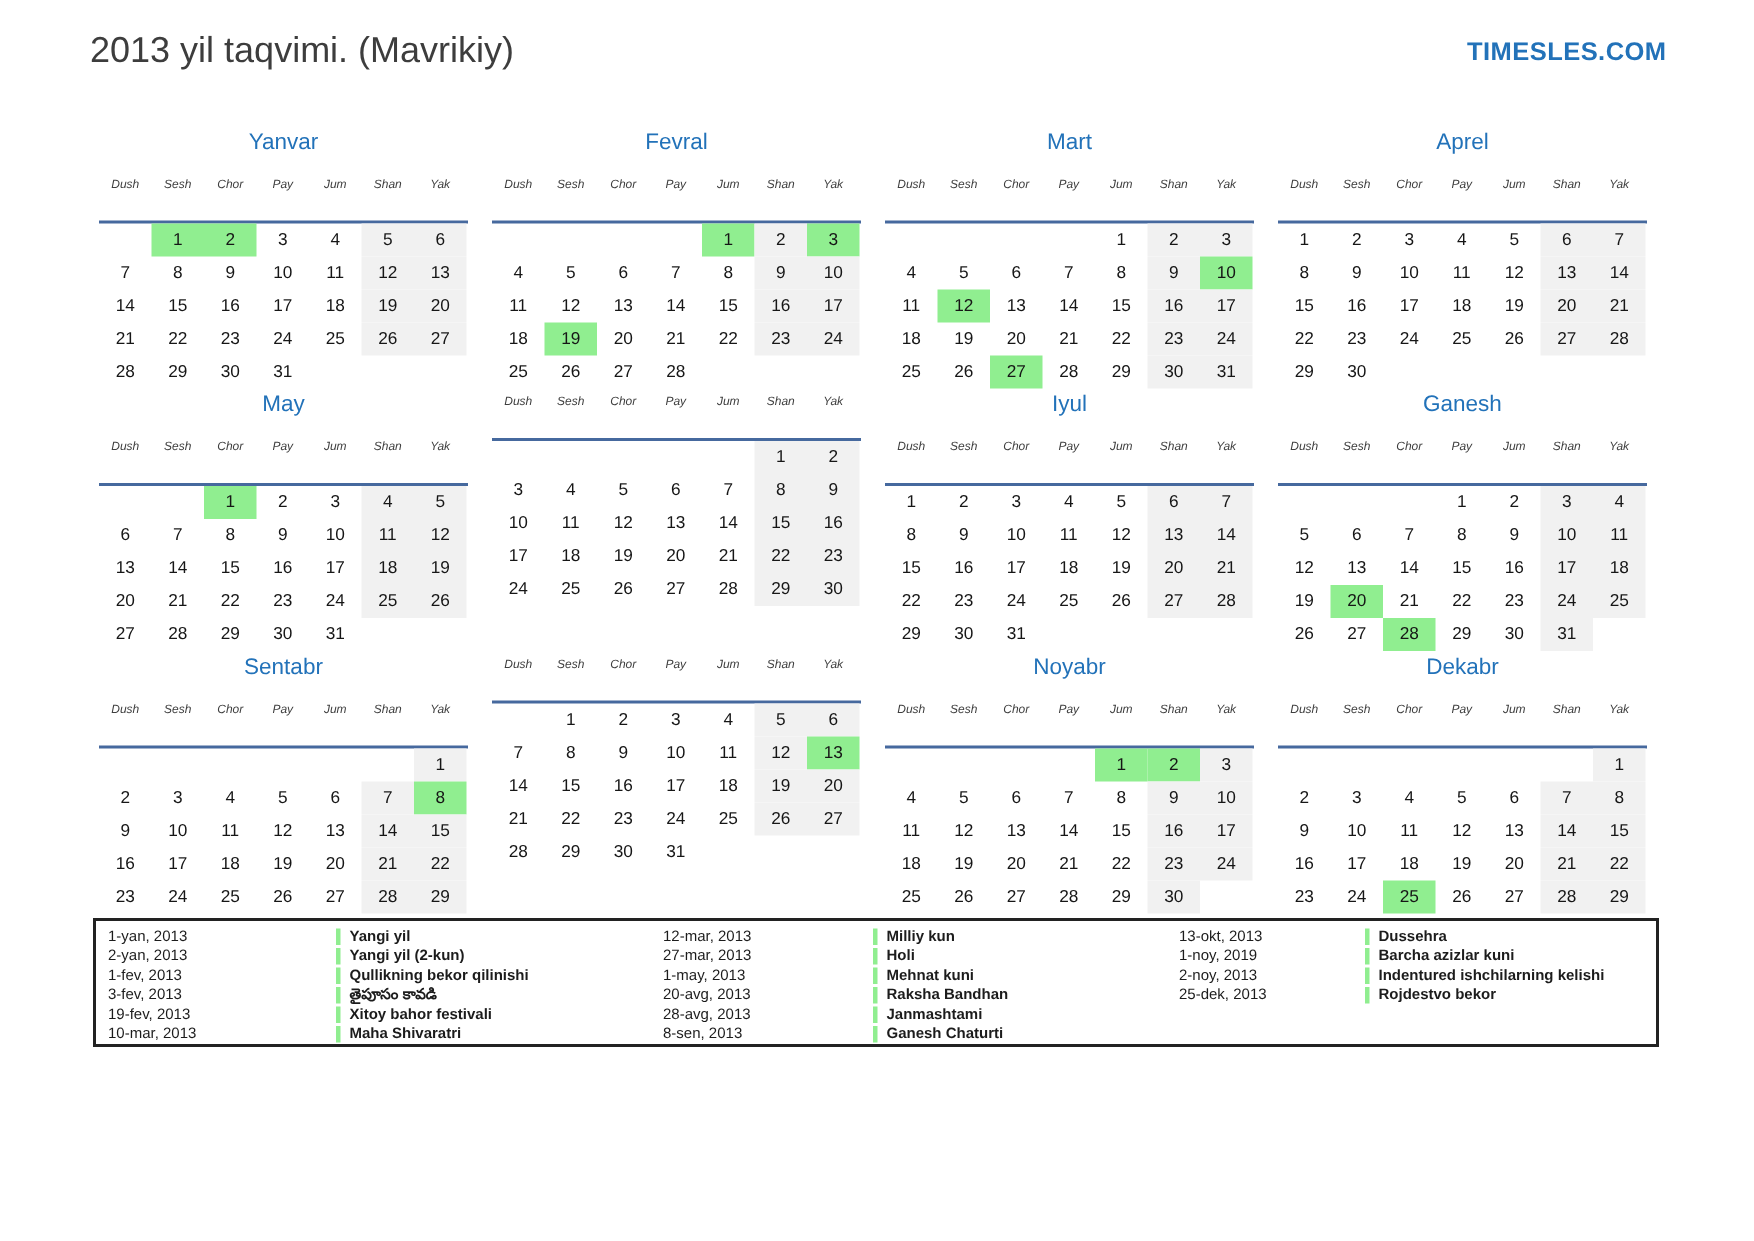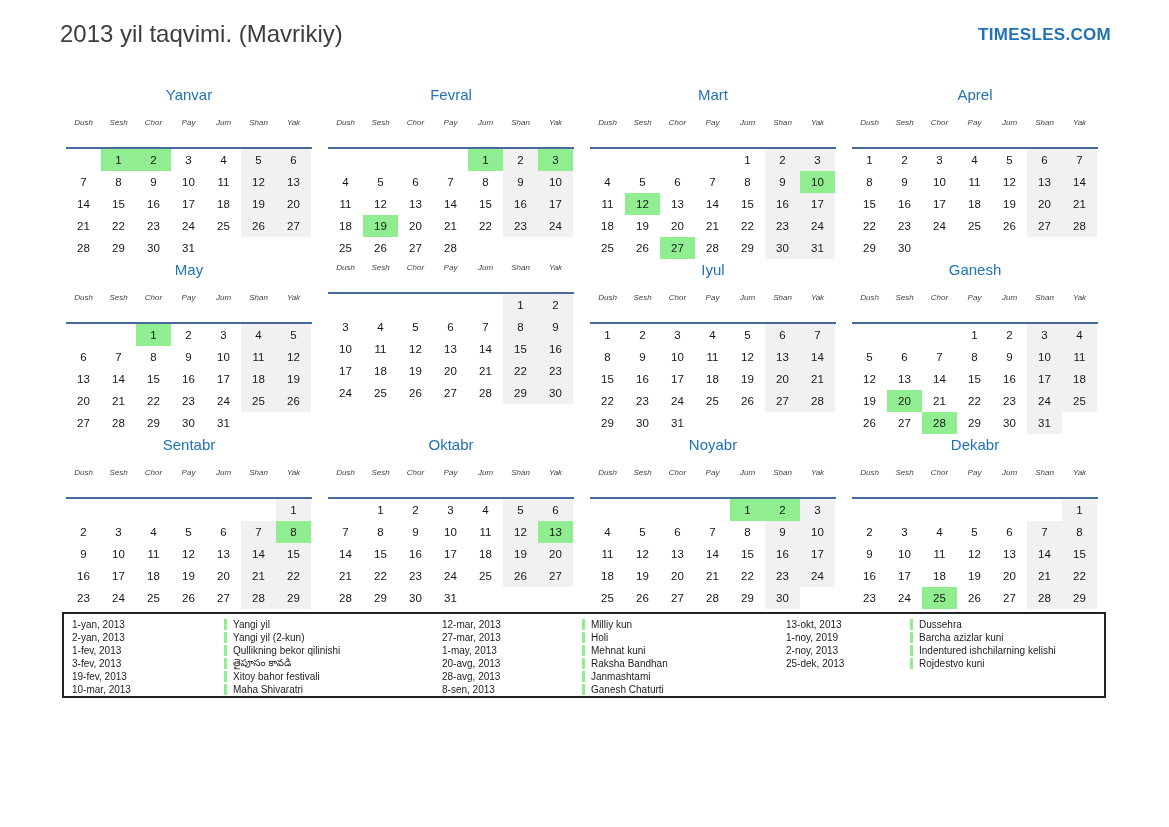--- a/index.html
+++ b/index.html
@@ -69,21 +69,21 @@
   .leg-col { position: absolute; top: 4px; display: flex; flex-direction: column; }
   .leg-col1 { left: 8px; }
   .leg-col2 { left: 378px; }
   .leg-col3 { left: 690px; margin-left: 32px; }
   .leg-row { display: flex; align-items: center; height: 13px; font-size: 10px; }
   .leg-date { flex: 0 0 auto; color: var(--text-dark); }
   .leg-col1 .leg-date { width: 152px; }
   .leg-col2 .leg-date { width: 140px; }
   .leg-col3 .leg-date { width: 124px; }
   .leg-bar { width: 3px; height: 11px; background: var(--holiday-green); margin-right: 6px; flex: 0 0 auto; }
-  .leg-name { color: var(--text-dark); white-space: nowrap; }
+  .leg-name { color: var(--text-dark); white-space: nowrap; font-weight: bold; }
 </style>
 </head>
 <body>
 
 <div class="page-title">2013 yil taqvimi. (Mavrikiy)</div>
 <a class="site-link">TIMESLES.COM</a>
 
 <div class="months-grid">
     <div class="month">
       <div class="month-title">Yanvar</div>
@@ -526,21 +526,20 @@
         <div class="day">30</div>
         <div class="day"></div>
         <div class="day"></div>
         <div class="day"></div>
         <div class="day"></div>
         <div class="day"></div>
         <div class="day"></div>
       </div>
     </div>
     <div class="month">
-      <div class="month-title">Oktabr</div>
       <div class="weekdays">
         <div class="wd">Dush</div>
         <div class="wd">Sesh</div>
         <div class="wd">Chor</div>
         <div class="wd">Pay</div>
         <div class="wd">Jum</div>
         <div class="wd">Shan</div>
         <div class="wd">Yak</div>
       </div>
       <div class="days">
@@ -765,16 +764,16 @@
         <div class="leg-name">Barcha azizlar kuni</div>
       </div>
       <div class="leg-row">
         <div class="leg-date">2-noy, 2013</div>
         <div class="leg-bar"></div>
         <div class="leg-name">Indentured ishchilarning kelishi</div>
       </div>
       <div class="leg-row">
         <div class="leg-date">25-dek, 2013</div>
         <div class="leg-bar"></div>
-        <div class="leg-name">Rojdestvo kuni</div>
+        <div class="leg-name">Rojdestvo bekor</div>
       </div>
     </div>
   </div>
 
 </body></html>

